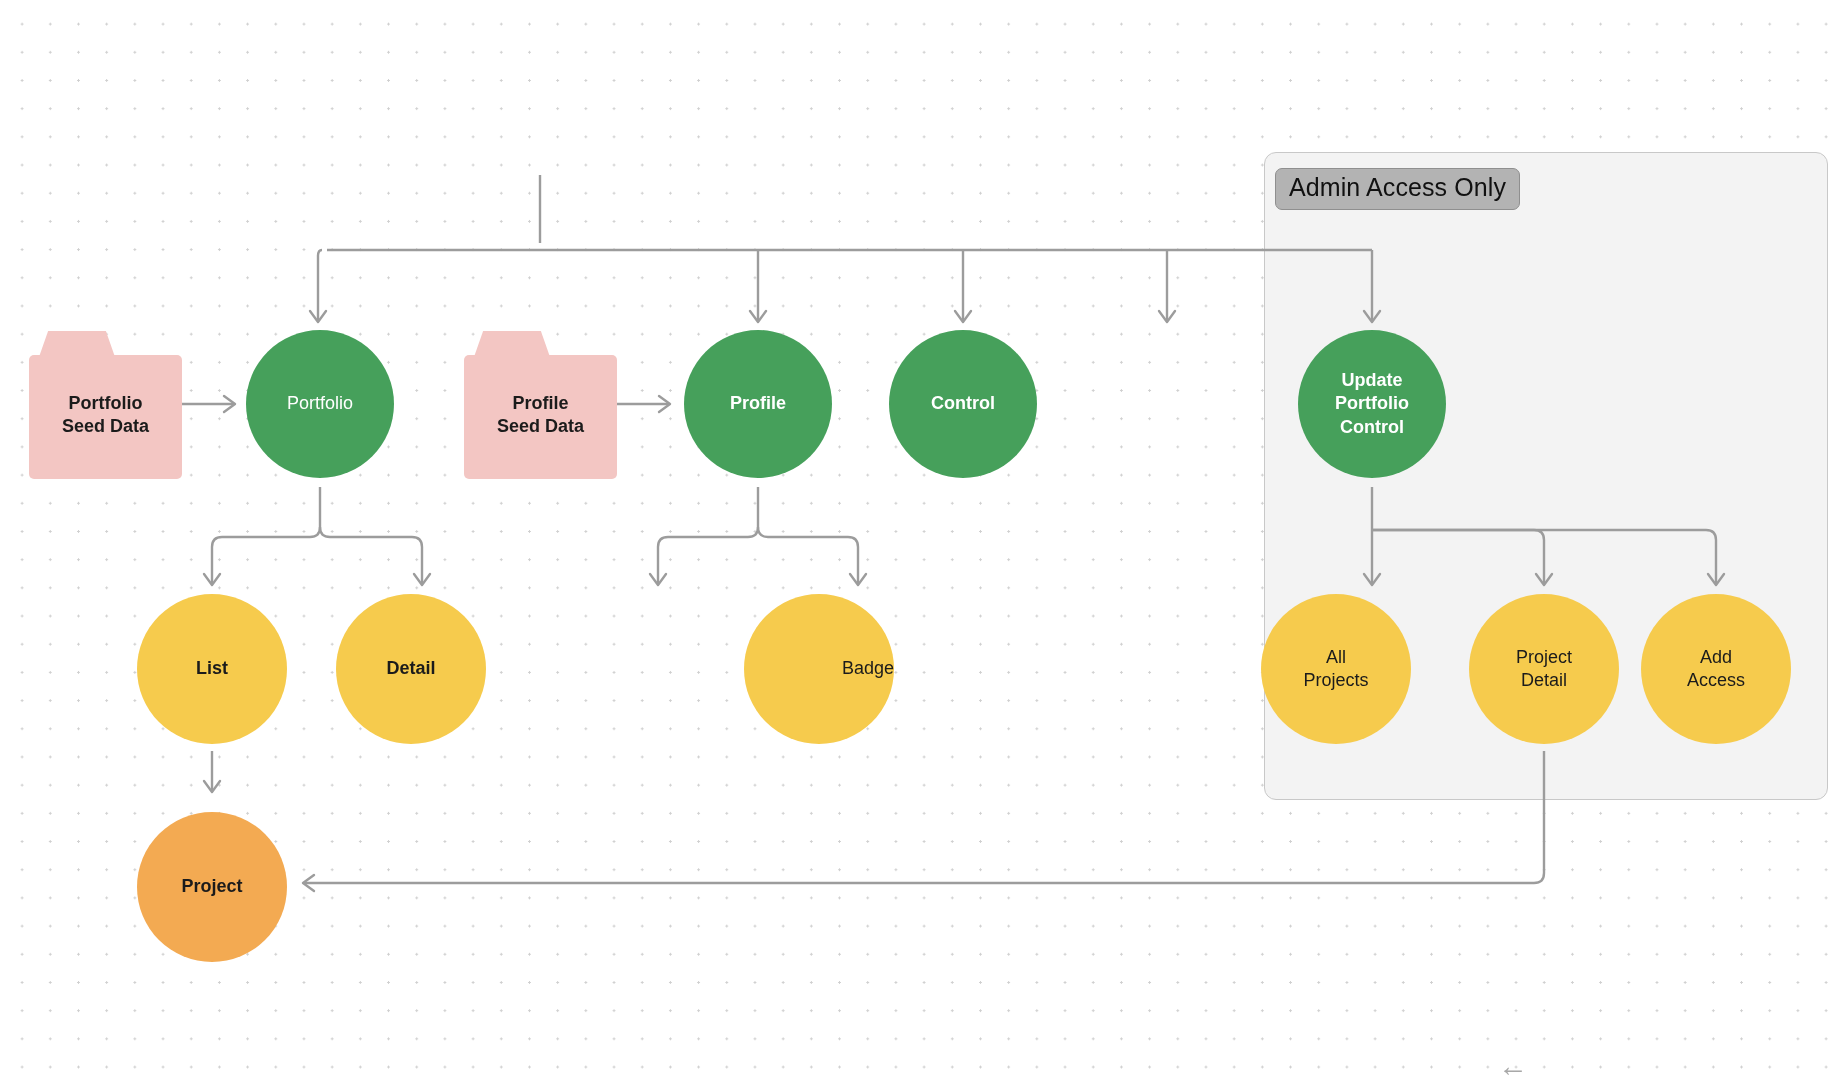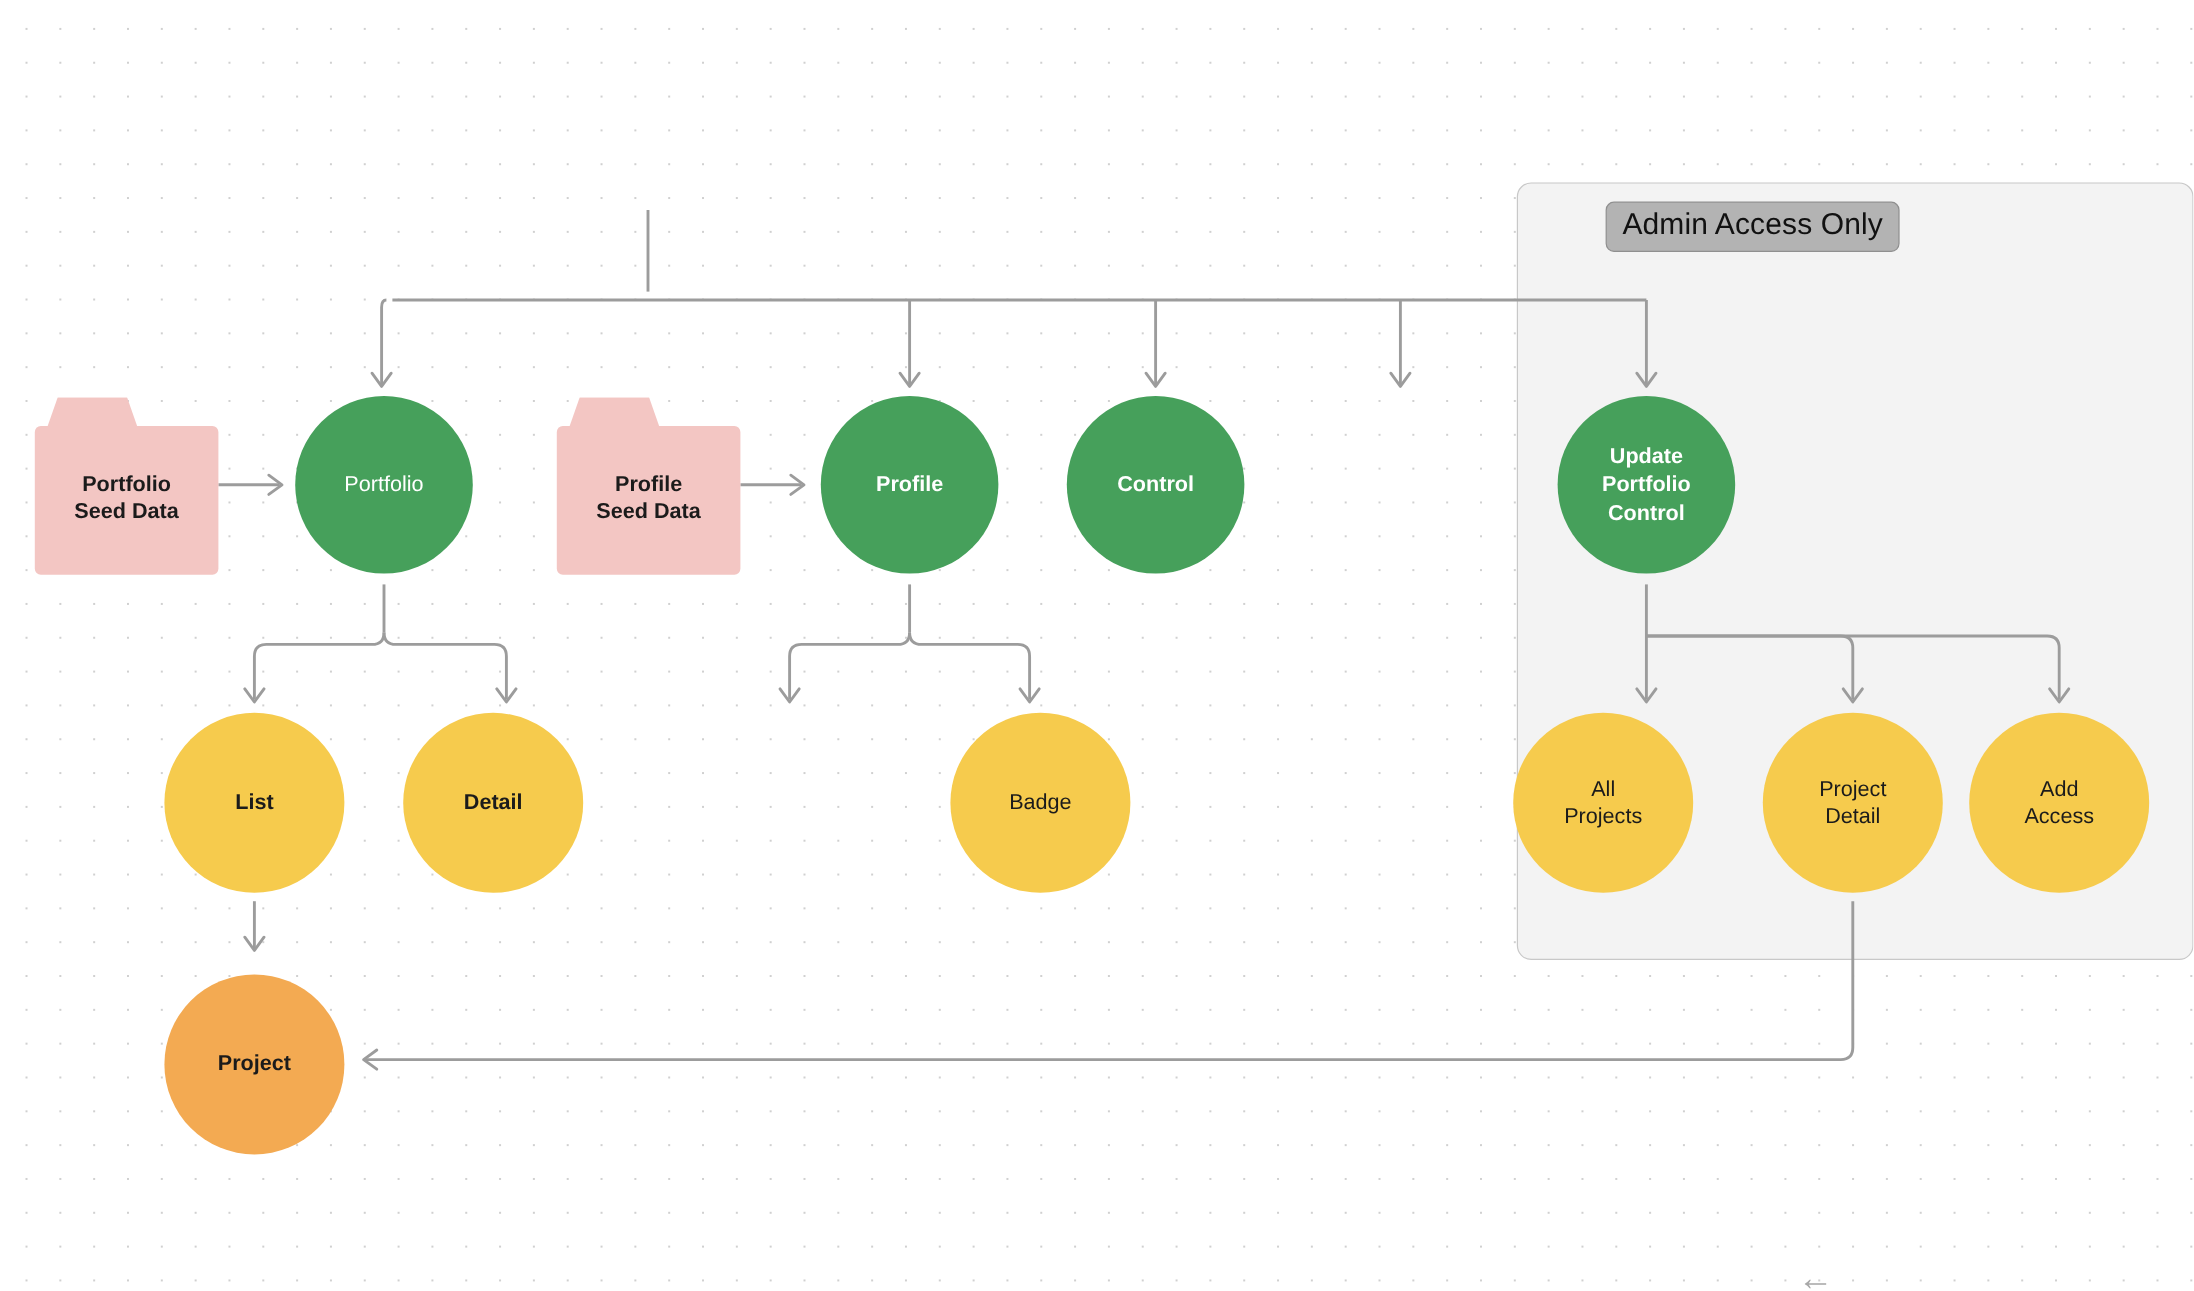--- a/index.html
+++ b/index.html
@@ -117,21 +117,21 @@
     user-select: none;
   }
 </style>
 </head>
 <body>
 
 <div id="canvas">
 
   <div class="admin-panel" style="left:1264px; top:152px; width:564px; height:648px;"></div>
 
-  <div class="admin-badge" style="left:1338px; top:168px;text-align:right;">Admin Access Only</div>
+  <div class="admin-badge" style="left:1275px; top:168px;text-align:right;">Admin Access Only</div>
 
   <svg id="wires" viewBox="0 0 1828 1076" preserveAspectRatio="none">
 
     <path d="M 540 175 L 540 243"></path>
 
     <path d="M 327 250 L 1372 250"></path>
 
     <path d="M 322 250 Q 318 250 318 256 L 318 320"></path>
     <polyline class="head" points="310,311 318,322 326,311"></polyline>
 
@@ -216,21 +216,21 @@
 
   <div class="node circle n-yellow" style="left:137px; top:594px; width:150px; height:150px; font-size:18px;">
     <span class="w-bold">List</span>
   </div>
 
   <div class="node circle n-yellow" style="left:336px; top:594px; width:150px; height:150px; font-size:18px;">
     <span class="w-bold">Detail</span>
   </div>
 
 
-  <div class="node circle n-yellow" style="left:792px; top:594px; width:150px; height:150px; font-size:18px;">
+  <div class="node circle n-yellow" style="left:744px; top:594px; width:150px; height:150px; font-size:18px;justify-content:flex-end;">
     <span class="w-reg">Badge</span>
   </div>
 
   <div class="node circle n-yellow" style="left:1261px; top:594px; width:150px; height:150px; font-size:18px;">
     <span class="w-reg">All
 Projects</span>
   </div>
 
   <div class="node circle n-yellow" style="left:1469px; top:594px; width:150px; height:150px; font-size:18px;">
     <span class="w-reg">Project

